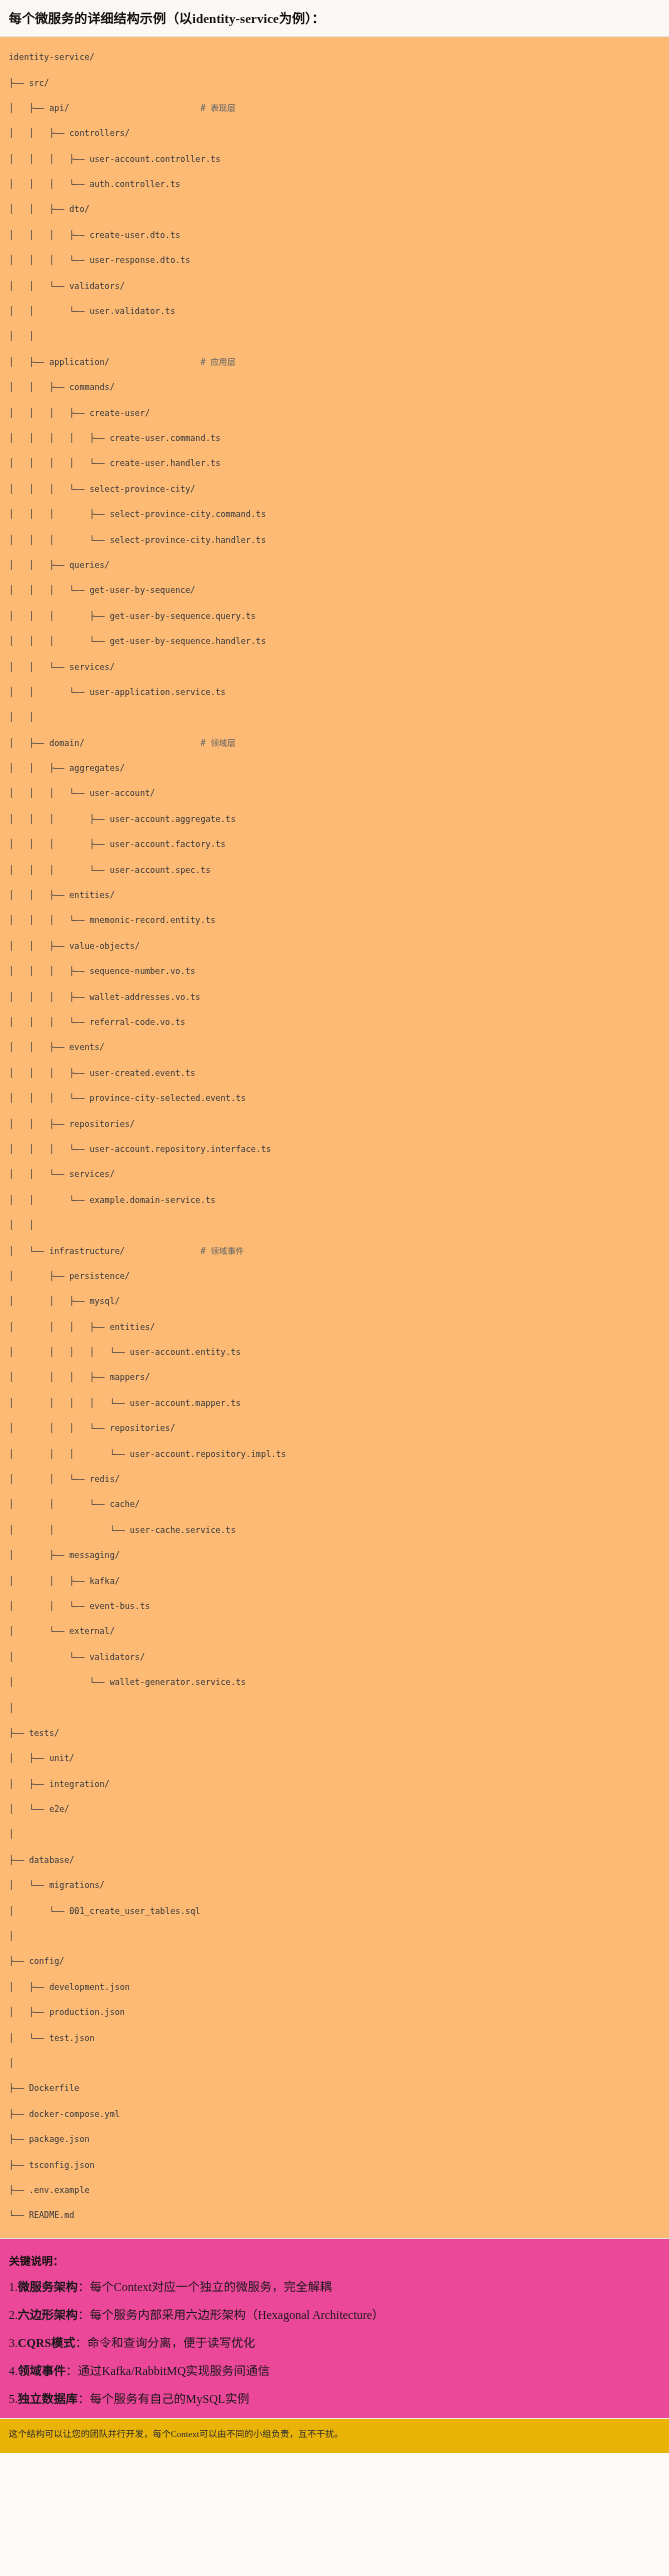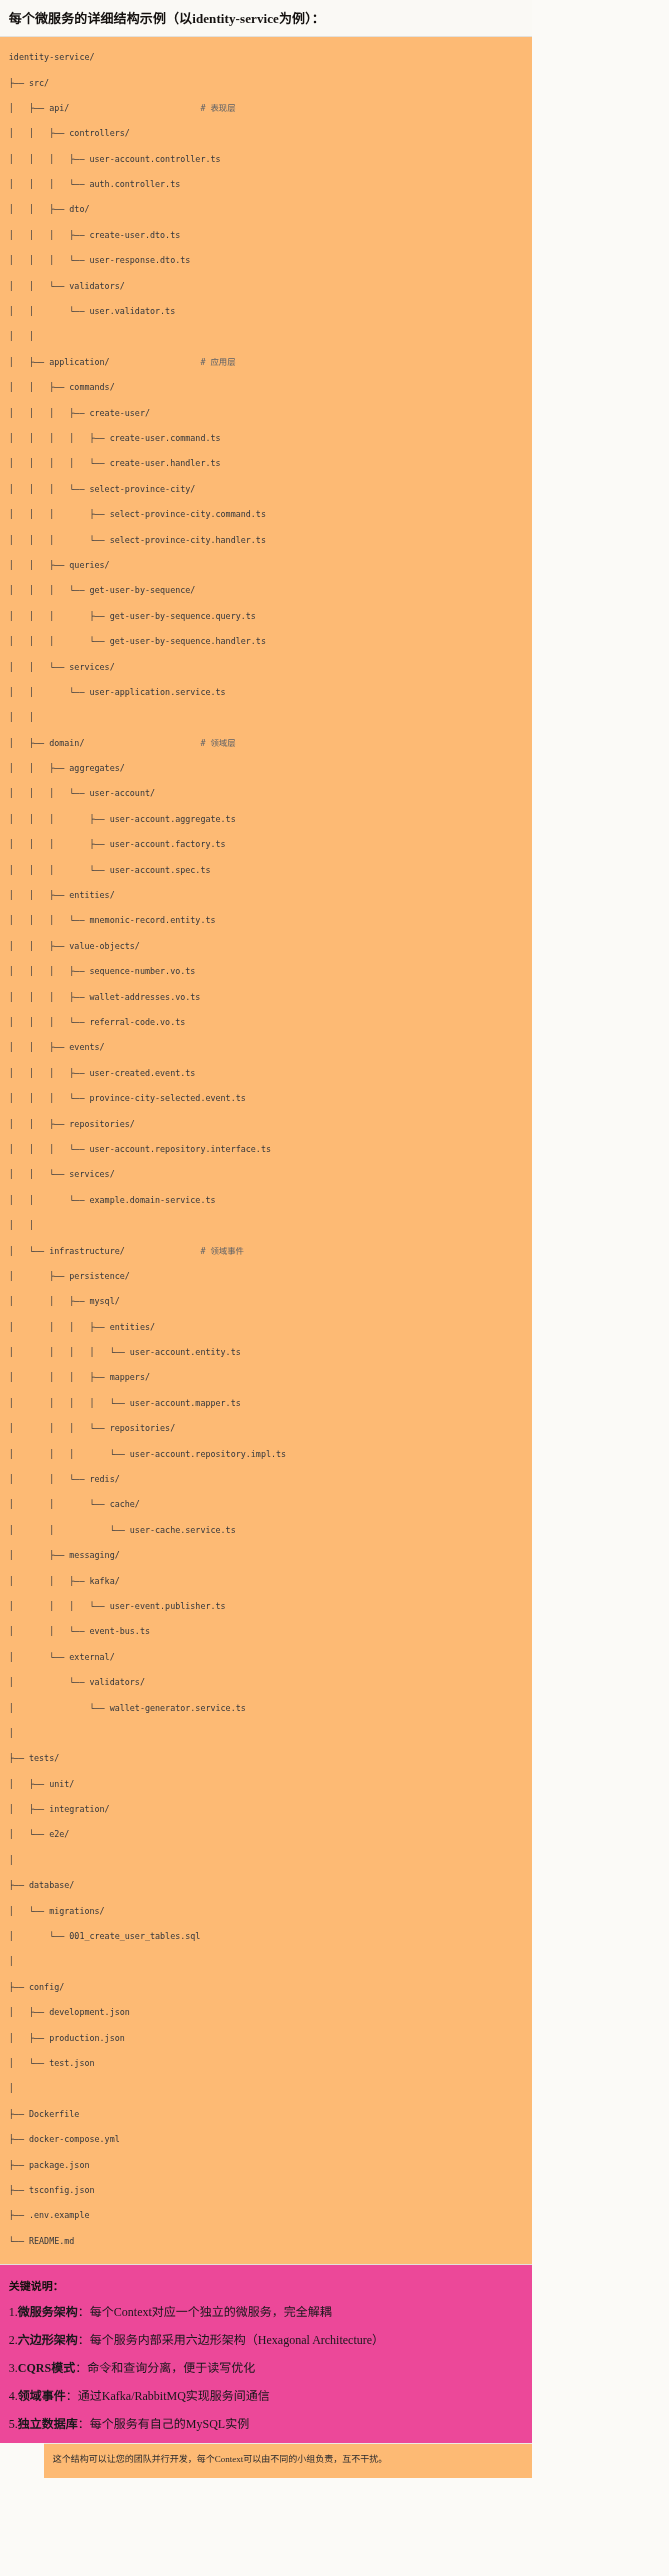--- a/index.html
+++ b/index.html
@@ -8,21 +8,21 @@
     padding: 0;
     background: #fbfaf7;
   }
   body {
     width: 669px;
     font-family: "Liberation Sans", sans-serif;
     color: #1a1a1a;
     -webkit-font-smoothing: antialiased;
   }
   .page {
-    width: 532px;
+    width: 669px;
     box-sizing: border-box;
     background: #fbfaf7;
     padding: 0;
   }
 
   
   .header-block {
     padding: 10px 8.8px 8.8px 8.8px;
     border-bottom: 0.6px solid #e3e1dc;
     background: #faf9f5;
@@ -85,23 +85,22 @@
     color: #18181b;
     margin: 0 0 10px 0;
   }
   .notes-list li:last-child { margin-bottom: 0; }
   .note-num { font-weight: normal; }
   .note-term { font-weight: bold; }
   .note-body { font-weight: normal; }
 
   .closing-block {
     padding: 8.8px 8.8px 11.3px 8.8px;
-    background: #fdba74;
+    background: #eab308;
     border-top: 0.6px solid #eceae4;
-    margin-left: 44px;
   }
   .closing-text {
     margin: 0;
     font-family: "Liberation Serif", serif;
     font-size: 9px;
     line-height: 1.55;
     color: #2b2b2e;
   }
 </style>
 </head>
@@ -168,21 +167,20 @@
 <span class="tree-line">│       │   │   │   └── user-account.entity.ts</span>
 <span class="tree-line">│       │   │   ├── mappers/</span>
 <span class="tree-line">│       │   │   │   └── user-account.mapper.ts</span>
 <span class="tree-line">│       │   │   └── repositories/</span>
 <span class="tree-line">│       │   │       └── user-account.repository.impl.ts</span>
 <span class="tree-line">│       │   └── redis/</span>
 <span class="tree-line">│       │       └── cache/</span>
 <span class="tree-line">│       │           └── user-cache.service.ts</span>
 <span class="tree-line">│       ├── messaging/</span>
 <span class="tree-line">│       │   ├── kafka/</span>
-<span class="tree-line">│       │   │   └── user-event.publisher.ts</span>
 <span class="tree-line">│       │   └── event-bus.ts</span>
 <span class="tree-line">│       └── external/</span>
 <span class="tree-line">│           └── validators/</span>
 <span class="tree-line">│               └── wallet-generator.service.ts</span>
 <span class="tree-line">│</span>
 <span class="tree-line">├── tests/</span>
 <span class="tree-line">│   ├── unit/</span>
 <span class="tree-line">│   ├── integration/</span>
 <span class="tree-line">│   └── e2e/</span>
 <span class="tree-line">│</span>

